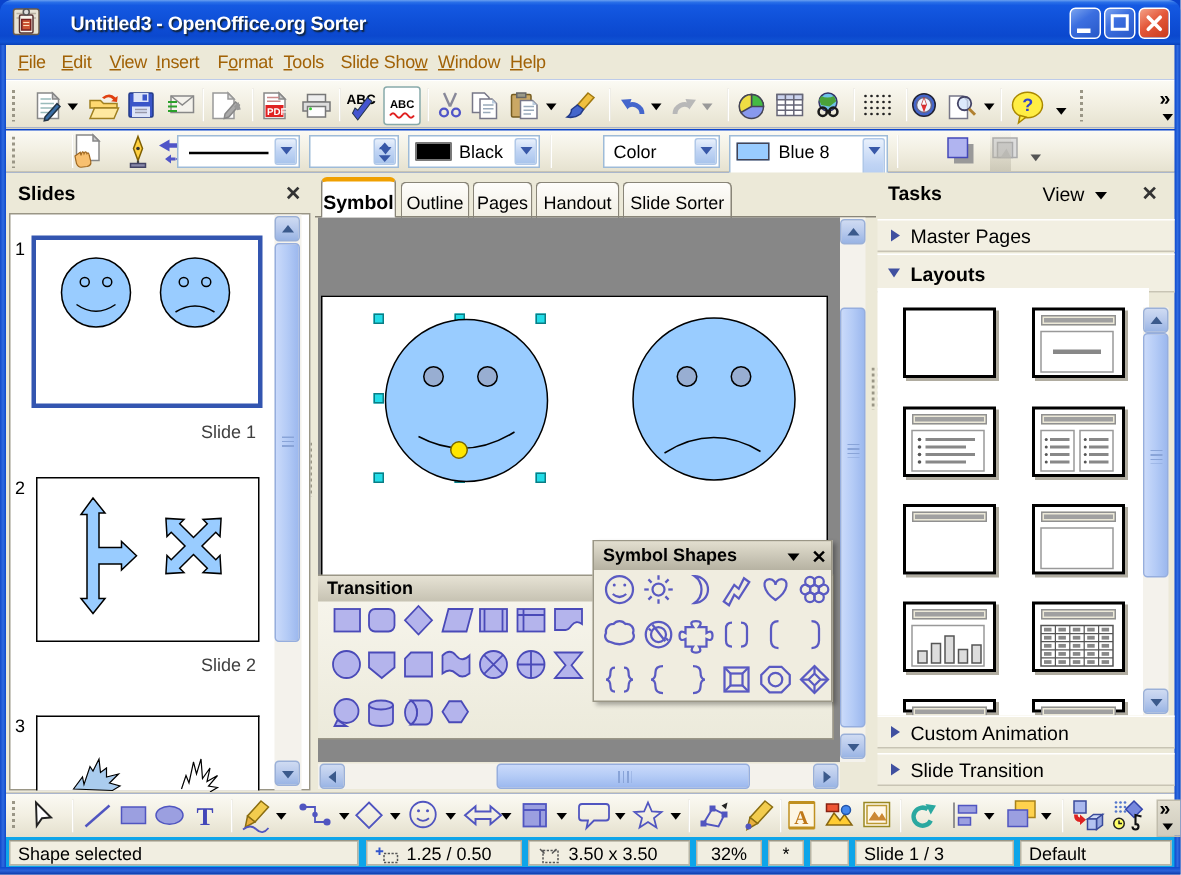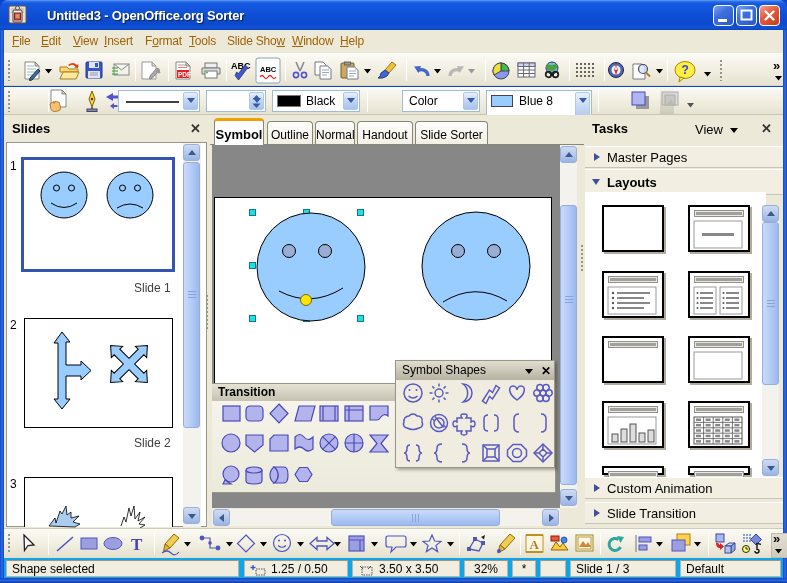--- a/index.html
+++ b/index.html
@@ -63,21 +63,21 @@
 #hsb { left:2px; top:394px; width:348px; height:17px; }
 #slide { position:absolute; left:2px; top:52px; width:338px; height:257px; background:#fff; border:1px solid #000; }
 .handle { position:absolute; width:7px; height:7px; background:#22dde8; border:1px solid #0a7d85; }
 #flowpanel { left:0px; top:238px; width:344px; height:110px;
   background:linear-gradient(180deg,#f8f6ee,#eceadb); border:1px solid #9a9686; border-left:none; }
 #flowhdr { position:absolute; left:0; top:0; width:343px; height:17px;
   background:linear-gradient(180deg,#e6e2d4,#c6c2b2); font-size:12px; font-weight:bold; padding:1px 0 0 6px; }
 #sympal { left:185px; top:245px; width:160px; height:108px; background:#f0ede0;
   border:1px solid #9a9686; box-shadow:2px 2px 3px rgba(0,0,0,0.3); z-index:5; }
 #symhdr { position:absolute; left:0; top:0; width:158px; height:19px;
-  background:linear-gradient(180deg,#e2decf,#b6b2a2); font-size:12px; font-weight:normal; padding:2px 0 0 6px; }
+  background:linear-gradient(180deg,#e2decf,#b6b2a2); font-size:12px; font-weight:bold; padding:2px 0 0 6px; }
 #tasks { left:579px; top:0; width:200px; height:413px; }
 #tasks-hdr { left:9px; top:6px; font-size:13px; font-weight:bold; }
 #tasks-view { left:112px; top:7px; font-size:13px; }
 #tasks-x { left:178px; top:6px; font-size:13px; font-weight:bold; color:#333; }
 .sect { position:absolute; left:2px; width:198px; height:22px; background:#f2efe2;
   border-top:1px solid #fff; border-bottom:1px solid #c8c4b4; font-size:13px; padding:3px 0 0 22px; }
 .sect.bold { font-weight:bold; height:26px; padding-top:5px; }
 .tri-r { position:absolute; left:9px; top:6px; width:0; height:0;
   border-top:4px solid transparent; border-bottom:4px solid transparent; border-left:6px solid #4050a0; }
 .tri-d { position:absolute; left:7px; top:9px; width:0; height:0;
@@ -412,21 +412,21 @@
           <div class="tgv" style="top:128px"></div>
         </div>
       <div class="sb-btn" style="left:0;top:364px">
           <div class="arr dn" style="left:4px;top:6px"></div>
         </div>
     </div>
   </div>
   <div class="abs" id="center">
     <div class="tab active" style="left:4px;width:50px">Symbol</div>
     <div class="tab" style="left:57px;width:46px">Outline</div>
-    <div class="tab" style="left:105px;width:40px">Normal</div>
+    <div class="tab" style="left:105px;width:40px">Pages</div>
     <div class="tab" style="left:147px;width:56px">Handout</div>
     <div class="tab" style="left:205px;width:73px">Slide Sorter</div>
     <div class="abs" id="tabline"></div>
     <div class="abs" id="canvas">
       <div class="abs" id="slide"></div>
       <svg width="350" height="363" style="left:0;top:0;z-index:2">
         <circle cx="99" cy="122" r="54" fill="#99ccff" stroke="#000"></circle>
         <circle cx="77" cy="106" r="6.5" fill="#98aed2" stroke="#000"></circle>
         <circle cx="113" cy="106" r="6.5" fill="#98aed2" stroke="#000"></circle>
         <path d="M67 146 Q99 163 131 143" fill="none" stroke="#000"></path>

